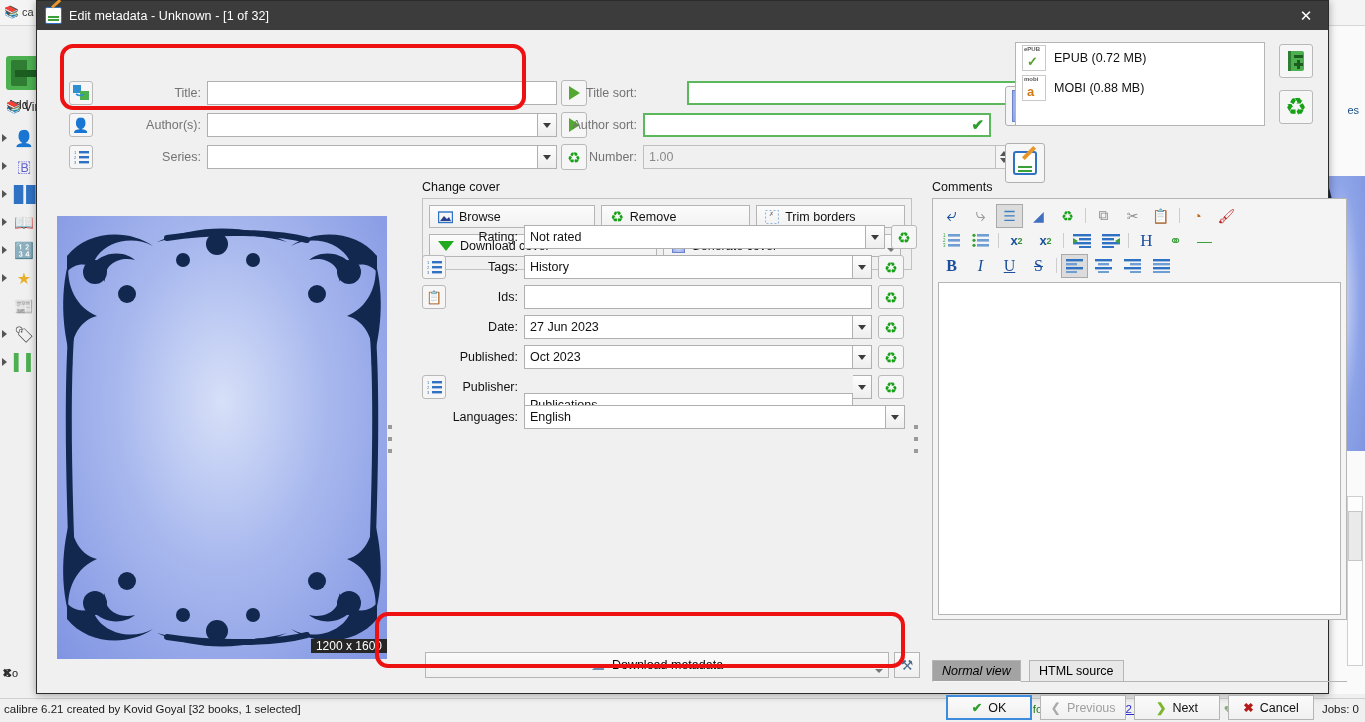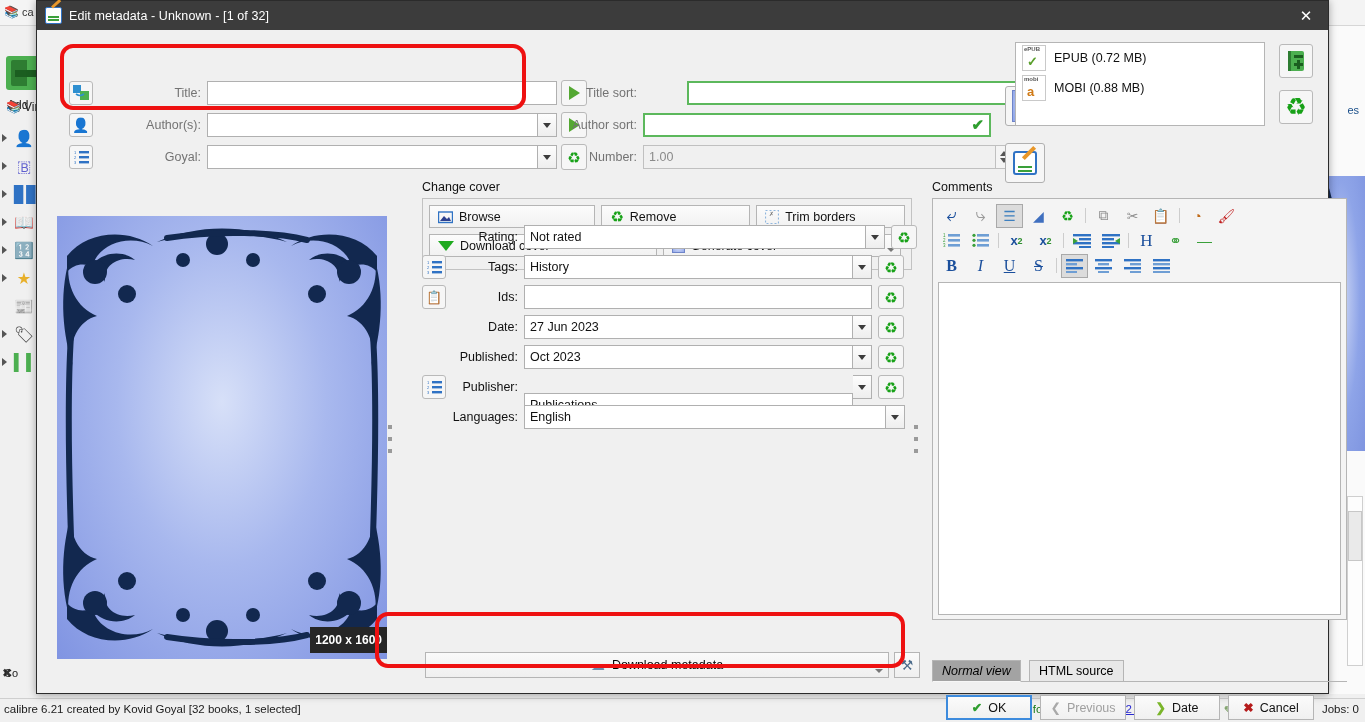--- a/index.html
+++ b/index.html
@@ -204,21 +204,21 @@
     position:absolute; left:20px; top:150px; width:330px; height:480px;
     background:#f0f0f0;
   }
   .cover-img {
     position:absolute; left:0; top:36px; width:330px; height:443px;
     background: radial-gradient(ellipse at 50% 42%, #d7e0f8 0%, #a8b8ee 45%, #8094e2 100%);
     overflow:hidden;
   }
   .cover-size {
     position:absolute; right:0px; bottom:6px; background:#262626; color:#ffffff;
-    font-size:12px; font-weight:bold; padding:6px 5px;text-align:right;
+    font-size:12px; font-weight:normal; padding:0 5px;text-align:right;
   }
   .splitter { position:absolute; width:9px; }
   .splitter .d { width:4px;height:4px;background:#9a9a9a; margin:0 auto 8px auto; }
 
   .midcol { position:absolute; left:385px; top:150px; width:490px; }
   .group-title { font-size:12.5px; color:#111; margin-bottom:4px; }
   .cover-group {
     border:1px solid #c2c2c2; padding:6px; background:#f0f0f0;
   }
   .cgrow { display:flex; gap:6px; margin-bottom:6px; }
@@ -415,21 +415,21 @@
         <div class="btnico">
           <svg width="15" height="14" viewBox="0 0 15 14">
             <rect x="5" y="1" width="10" height="2.4" fill="#2f72c4"></rect>
             <rect x="5" y="6" width="10" height="2.4" fill="#2f72c4"></rect>
             <rect x="5" y="11" width="10" height="2.4" fill="#2f72c4"></rect>
             <text x="0" y="4" font-size="4" fill="#2f72c4">1</text>
             <text x="0" y="9" font-size="4" fill="#2f72c4">2</text>
             <text x="0" y="14" font-size="4" fill="#2f72c4">3</text>
           </svg>
         </div>
-        <span class="lbl" style="width:78px; margin:0 6px 0 30px;">Goyal:</span>
+        <span class="lbl" style="width:78px; margin:0 6px 0 30px;">Series:</span>
         <span class="inp" style="width:331px;"></span>
         <span class="combo-arrow">
             <i class="caret-dn"></i>
           </span>
         <span style="width:4px"></span>
         <span class="greenarrow">
             <span class="recycle">♻</span>
           </span>
       </div>
 
@@ -824,21 +824,21 @@
       <div class="dbtn focus">
         <span style="color:#2f9e2f;font-weight:bold;">✔</span>
         <span>OK</span>
       </div>
       <div class="dbtn dis">
         <span style="color:#a9a9a9;">❮</span>
         <span>Previous</span>
       </div>
       <div class="dbtn">
         <span style="color:#7ab52a;font-weight:bold;">❯</span>
-        <span>Date</span>
+        <span>Next</span>
       </div>
       <div class="dbtn">
         <span style="color:#b51b1b;font-weight:bold;">✖</span>
         <span>Cancel</span>
       </div>
     </div>
 
   </div>
 </div>
 

